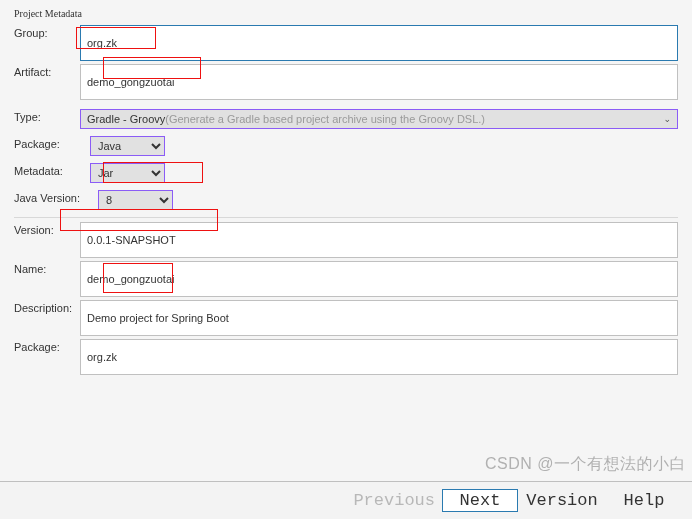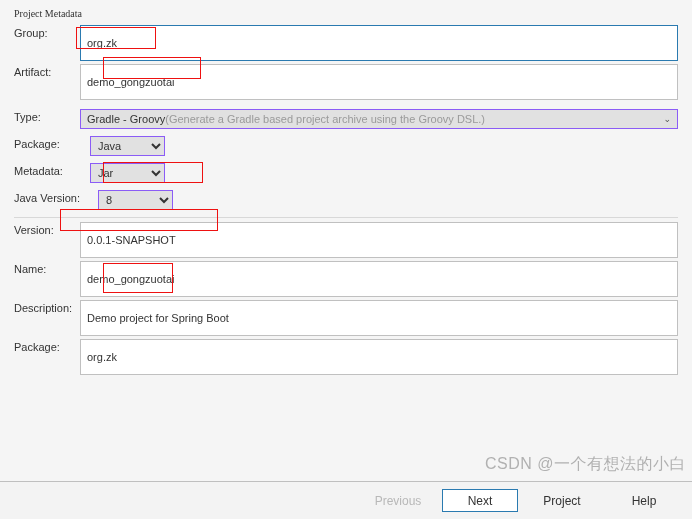--- a/index.html
+++ b/index.html
@@ -82,23 +82,23 @@
       padding: 7px 10px 7px 10px;
       display: flex;
       justify-content: flex-end;
       gap: 6px;
     }
     .btn {
       min-width: 76px;
       height: 23px;
       border: 1px solid transparent;
       background: transparent;
-      font-size: 12px;
+      font-size: 17px;
       color: #333;
-      font-family: Liberation Sans, sans-serif;
+      font-family: Liberation Mono, monospace;
       cursor: pointer;
     }
     .btn.primary {
       border: 1px solid #2a7ab0;
       background: #fff;
     }
     .btn.disabled {
       color: #b8b8b8;
     }
     .watermark {
@@ -185,15 +185,15 @@
 <div class="hl hl2"></div>
 <div class="hl hl3"></div>
 <div class="hl hl4"></div>
 <div class="hl hl5"></div>
 
 <div class="watermark">CSDN @一个有想法的小白</div>
 
 <div class="footer">
   <button class="btn disabled">Previous</button>
   <button class="btn primary">Next</button>
-  <button class="btn">Project</button>
+  <button class="btn">Version</button>
   <button class="btn">Help</button>
 </div>
 
 </body></html>

